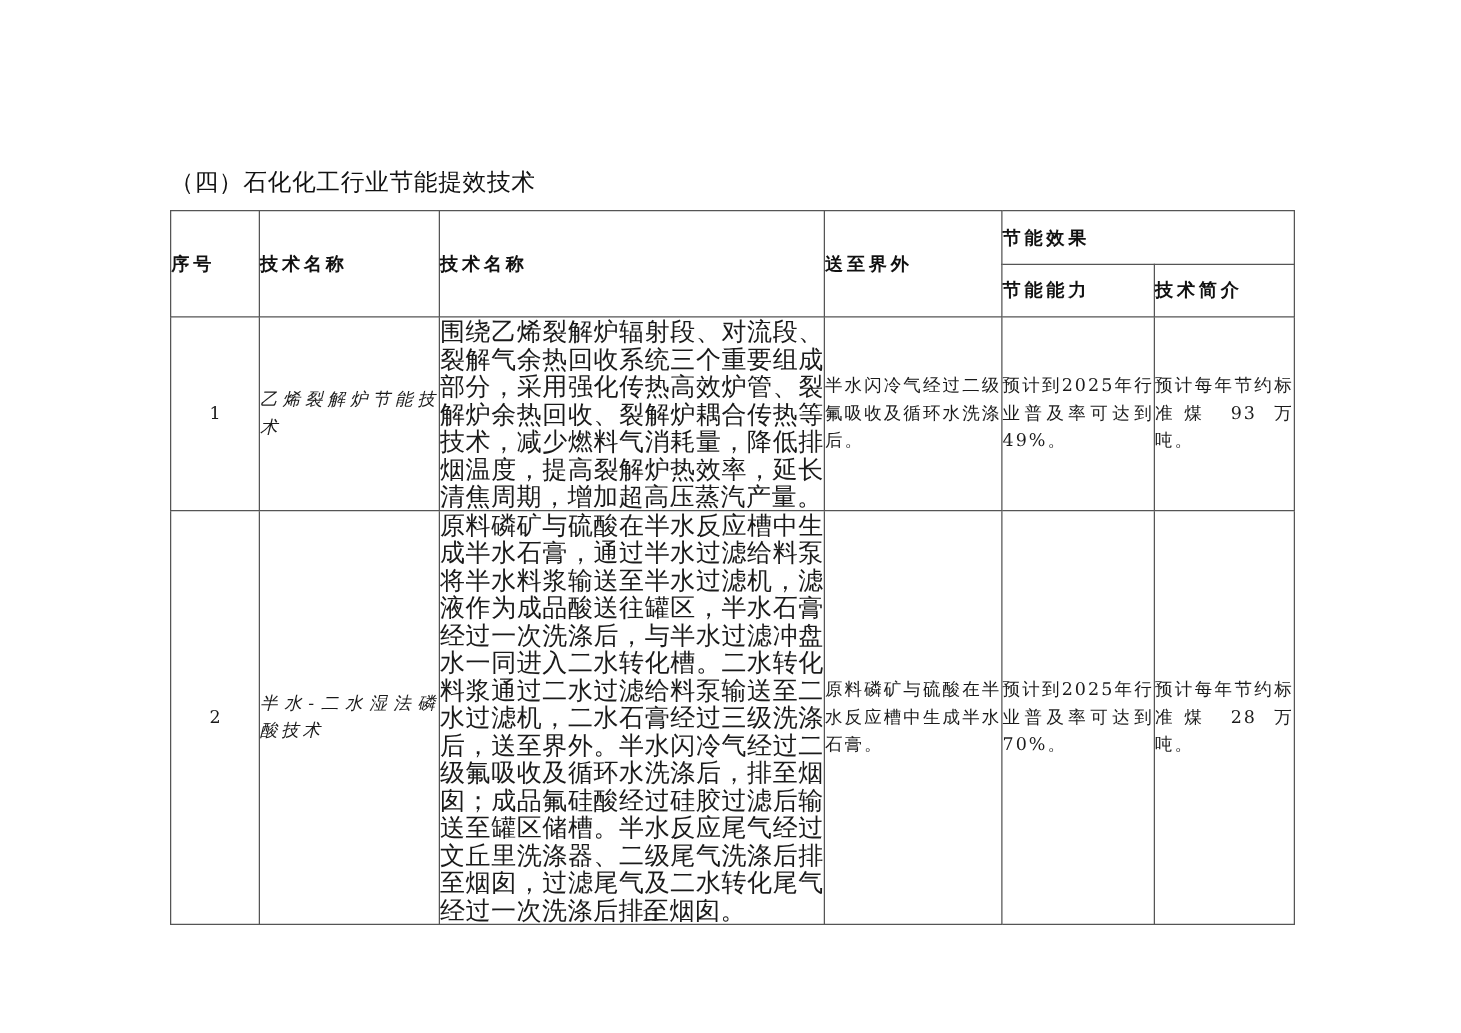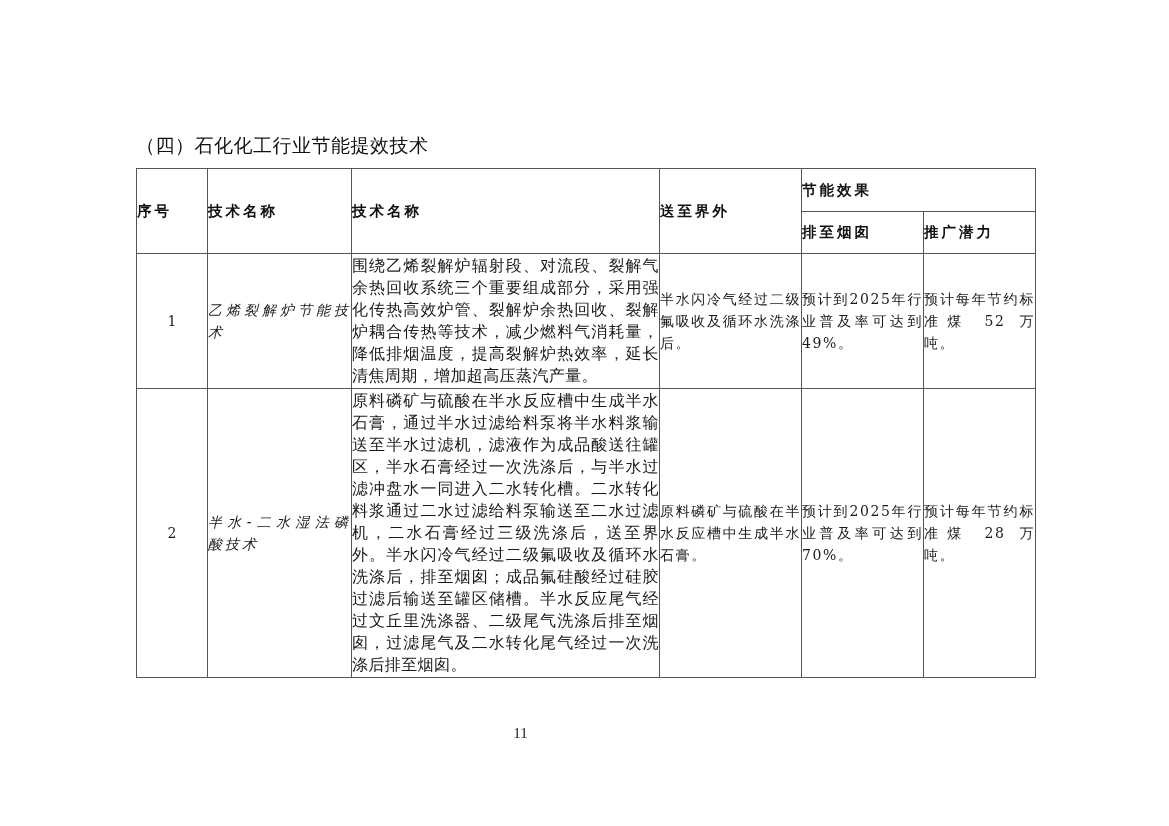--- a/index.html
+++ b/index.html
@@ -32,21 +32,21 @@
   .row-head-1 { height: 43px; }
   .row-head-2 { height: 42px; }
   .row-1 { height: 135px; }
   .row-2 { height: 289px; }
   td.num { text-align: center; font-size: 14px; }
   td.txt {
     font-size: 14px; line-height: 22px; text-align: justify;
     padding: 0 7px 0 9px; letter-spacing: 1.6px;
   }
   td.desc {
-    font-size: 16px; line-height: 22px; text-align: justify;
+    font-size: 20px; line-height: 22px; text-align: justify;
     padding: 2px 6px 0 8px; letter-spacing: 0.4px;
     vertical-align: top;
   }
   td.name { vertical-align: middle; padding: 0 10px 0 10px; letter-spacing: 3px; font-style: italic; }
   .page-number {
     position: absolute; left: 0; width: 1041px; top: 725px;
     text-align: center; font-size: 15px; color: #222;
     font-family: "Liberation Serif", "DejaVu Serif", serif;
   }
 </style>
@@ -66,30 +66,30 @@
   </colgroup>
   <tbody>
       <tr class="row-head-1">
     <th rowspan="2">序号</th>
     <th rowspan="2">技术名称</th>
     <th rowspan="2">技术名称</th>
     <th rowspan="2">送至界外</th>
     <th colspan="2">节能效果</th>
   </tr>
   <tr class="row-head-2">
-    <th>排至烟囱</th>
-    <th>推广潜力</th>
+    <th>节能能力</th>
+    <th>技术简介</th>
   </tr>
   <tr class="row-1">
     <td class="num">1</td>
     <td class="txt name">乙烯裂解炉节能技术</td>
     <td class="desc">围绕乙烯裂解炉辐射段、对流段、裂解气余热回收系统三个重要组成部分，采用强化传热高效炉管、裂解炉余热回收、裂解炉耦合传热等技术，减少燃料气消耗量，降低排烟温度，提高裂解炉热效率，延长清焦周期，增加超高压蒸汽产量。</td>
     <td class="txt">半水闪冷气经过二级氟吸收及循环水洗涤后。</td>
     <td class="txt">预计到2025年行业普及率可达到49%。</td>
-    <td class="txt">预计每年节约标准煤 52 万吨。</td>
+    <td class="txt">预计每年节约标准煤 93 万吨。</td>
   </tr>
   <tr class="row-2">
     <td class="num">2</td>
     <td class="txt name">半水-二水湿法磷酸技术</td>
     <td class="desc">原料磷矿与硫酸在半水反应槽中生成半水石膏，通过半水过滤给料泵将半水料浆输送至半水过滤机，滤液作为成品酸送往罐区，半水石膏经过一次洗涤后，与半水过滤冲盘水一同进入二水转化槽。二水转化料浆通过二水过滤给料泵输送至二水过滤机，二水石膏经过三级洗涤后，送至界外。半水闪冷气经过二级氟吸收及循环水洗涤后，排至烟囱；成品氟硅酸经过硅胶过滤后输送至罐区储槽。半水反应尾气经过文丘里洗涤器、二级尾气洗涤后排至烟囱，过滤尾气及二水转化尾气经过一次洗涤后排至烟囱。</td>
     <td class="txt">原料磷矿与硫酸在半水反应槽中生成半水石膏。</td>
     <td class="txt">预计到2025年行业普及率可达到70%。</td>
     <td class="txt">预计每年节约标准煤 28 万吨。</td>
   </tr>
 </tbody>

